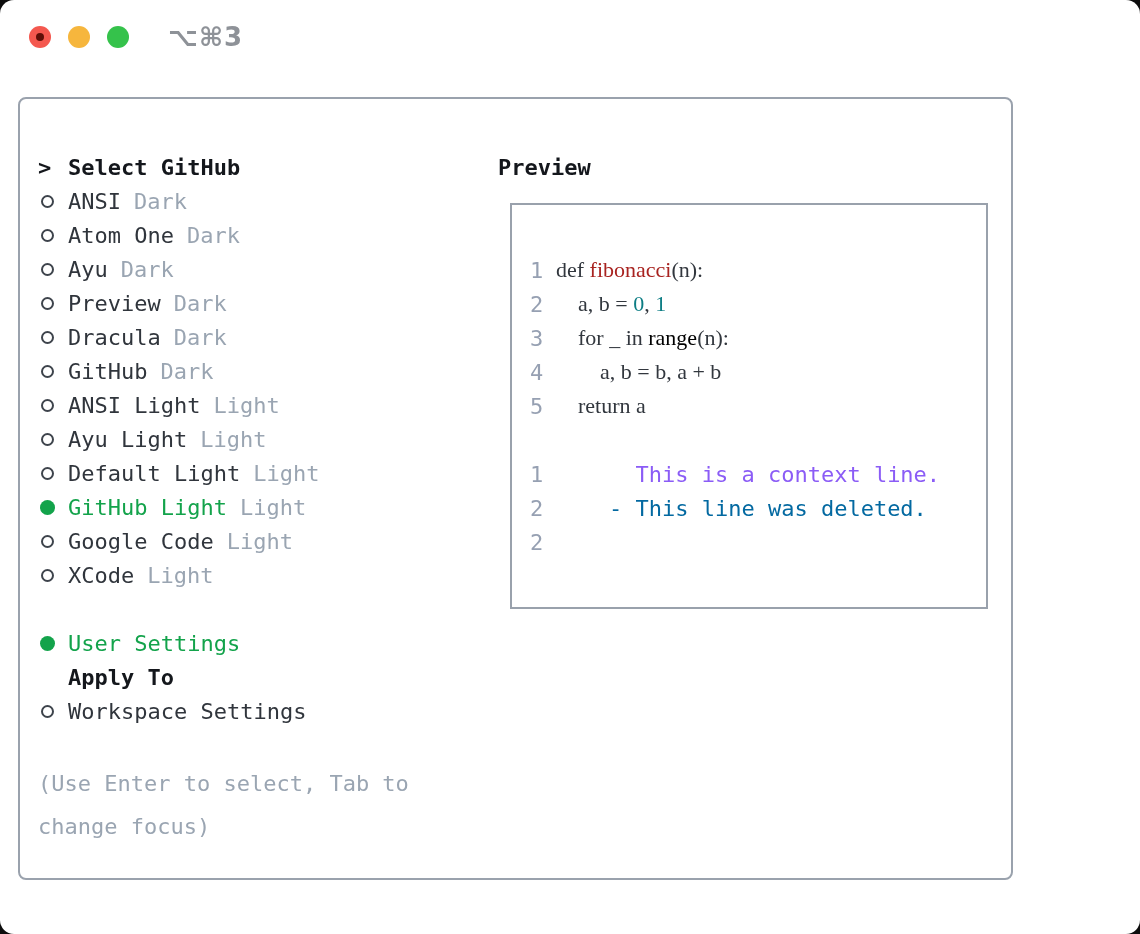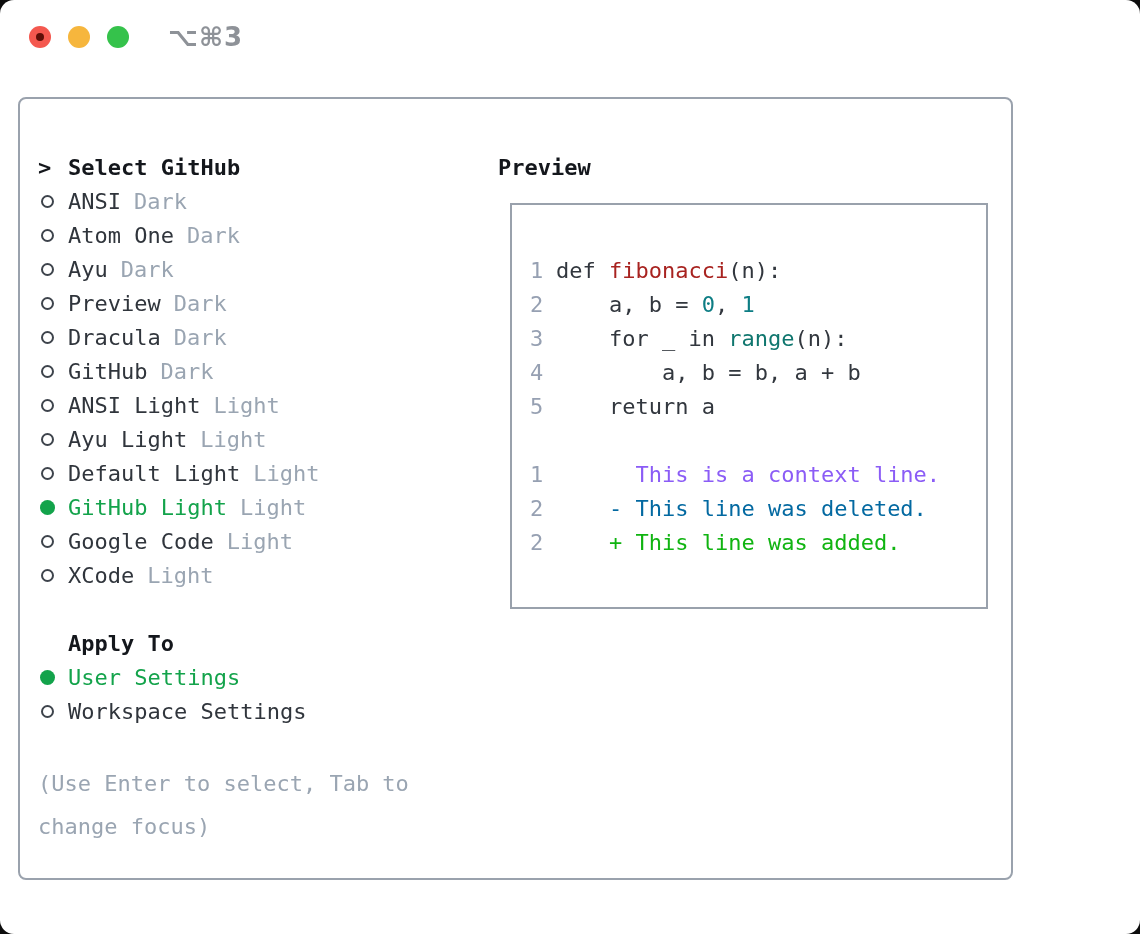--- a/index.html
+++ b/index.html
@@ -56,24 +56,24 @@
   .preview-box {
     position:absolute; left:490px; top:104px;
     width:478px; height:406px;
     border:2px solid #99a1ac;
     background:#ffffff;
     padding:48px 0 0 18px;
     font-size:22px;
   }
   .crow { height:34px; display:flex; align-items:center; white-space:pre; }
   .ln { flex:0 0 26px; width:26px; color:#96a0b2; }
-  .ct { white-space:pre; color:#32373e; }
+  .ct { white-space:pre; color:#32373e;font-family:Liberation Serif, serif; }
   .fnc { color:#a82320; }
   .cst { color:#0d7d84; }
-  .blt { color:#0f766e;text-align:center; }
+  .blt { color:#000000;text-align:center; }
   .dl-context { color:#8b5cf6; white-space:pre; }
   .dl-deleted { color:#0369a1; white-space:pre; }
   .dl-added   { color:#10b411; white-space:pre; }
 </style>
 </head>
 <body>
 
 <div class="window">
 
   <div class="titlebar">
@@ -150,29 +150,29 @@
         <span class="tag">Light</span>
       </div>
       <div class="row">
         <span class="marker"><span class="ring"></span></span>
         <span class="name">XCode</span>
         <span class="tag">Light</span>
       </div>
 
       <div class="spacer"></div>
 
-      <div class="row">
-        <span class="marker"></span>
-        <span class="hdr-text">Apply To</span>
-      </div>
       <div class="row selected">
         <span class="marker"><span class="dot"></span></span>
         <span class="name">User Settings</span>
       </div>
       <div class="row">
+        <span class="marker"></span>
+        <span class="hdr-text">Apply To</span>
+      </div>
+      <div class="row">
         <span class="marker"><span class="ring"></span></span>
         <span class="name">Workspace Settings</span>
       </div>
 
       <div class="hint">(Use Enter to select, Tab to change focus)</div>
     </div>
 
     <div class="preview-hdr">Preview</div>
 
     <div class="preview-box">
@@ -202,18 +202,17 @@
       <div class="crow">
         <span class="ln">1</span>
         <span class="dl-context">      This is a context line.</span>
       </div>
       <div class="crow">
         <span class="ln">2</span>
         <span class="dl-deleted">    - This line was deleted.</span>
       </div>
       <div class="crow">
         <span class="ln">2</span>
-        <span class="dl-added">    + This line was added.</span>
       </div>
     </div>
 
   </div>
 </div>
 
 </body></html>

